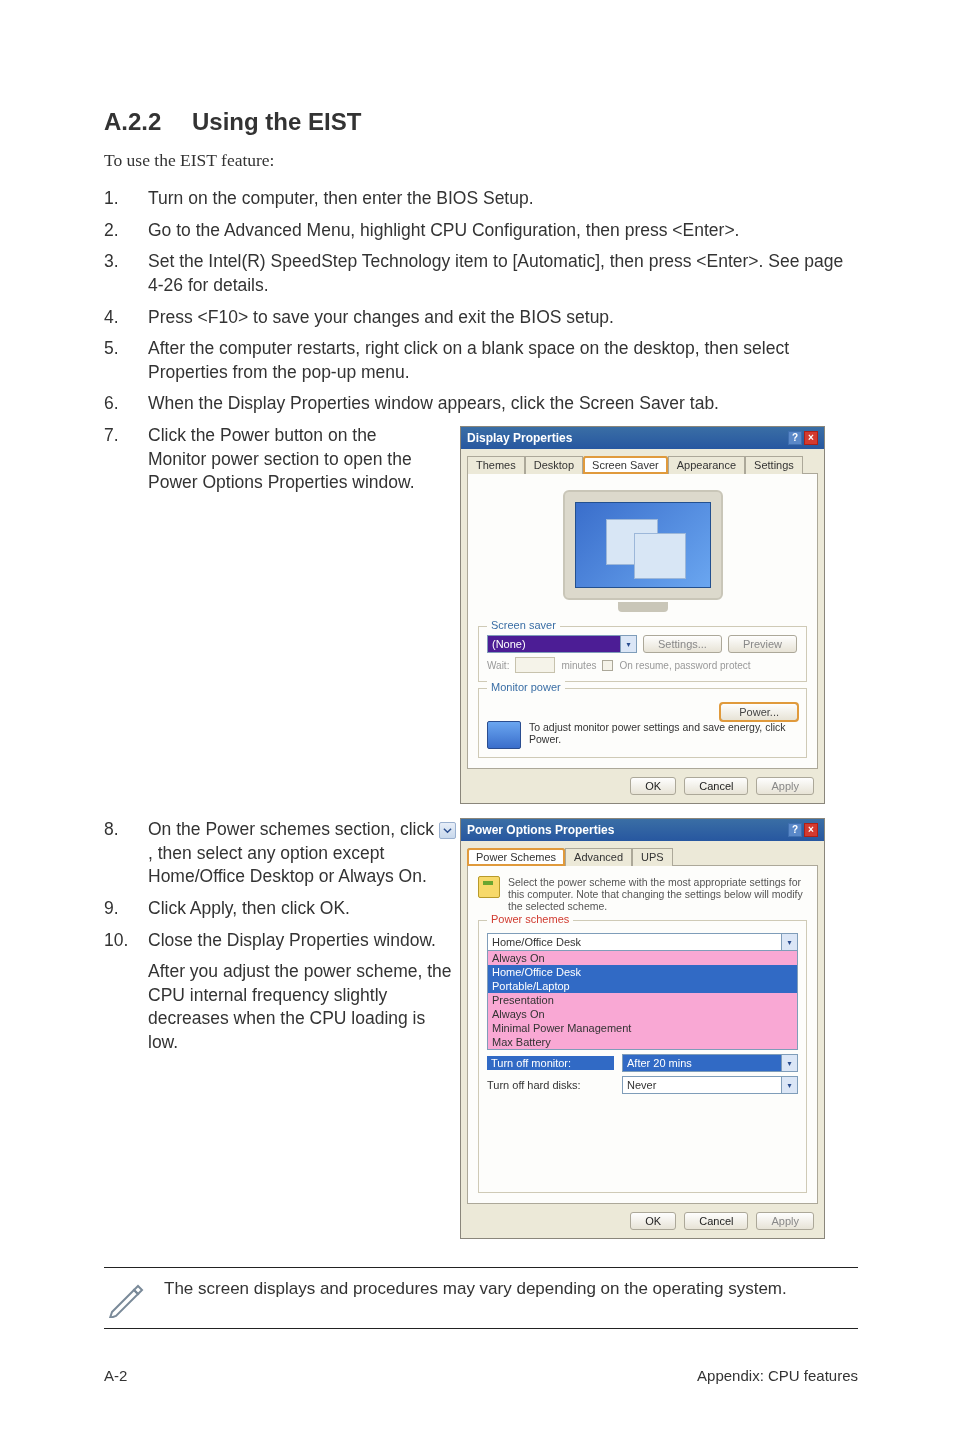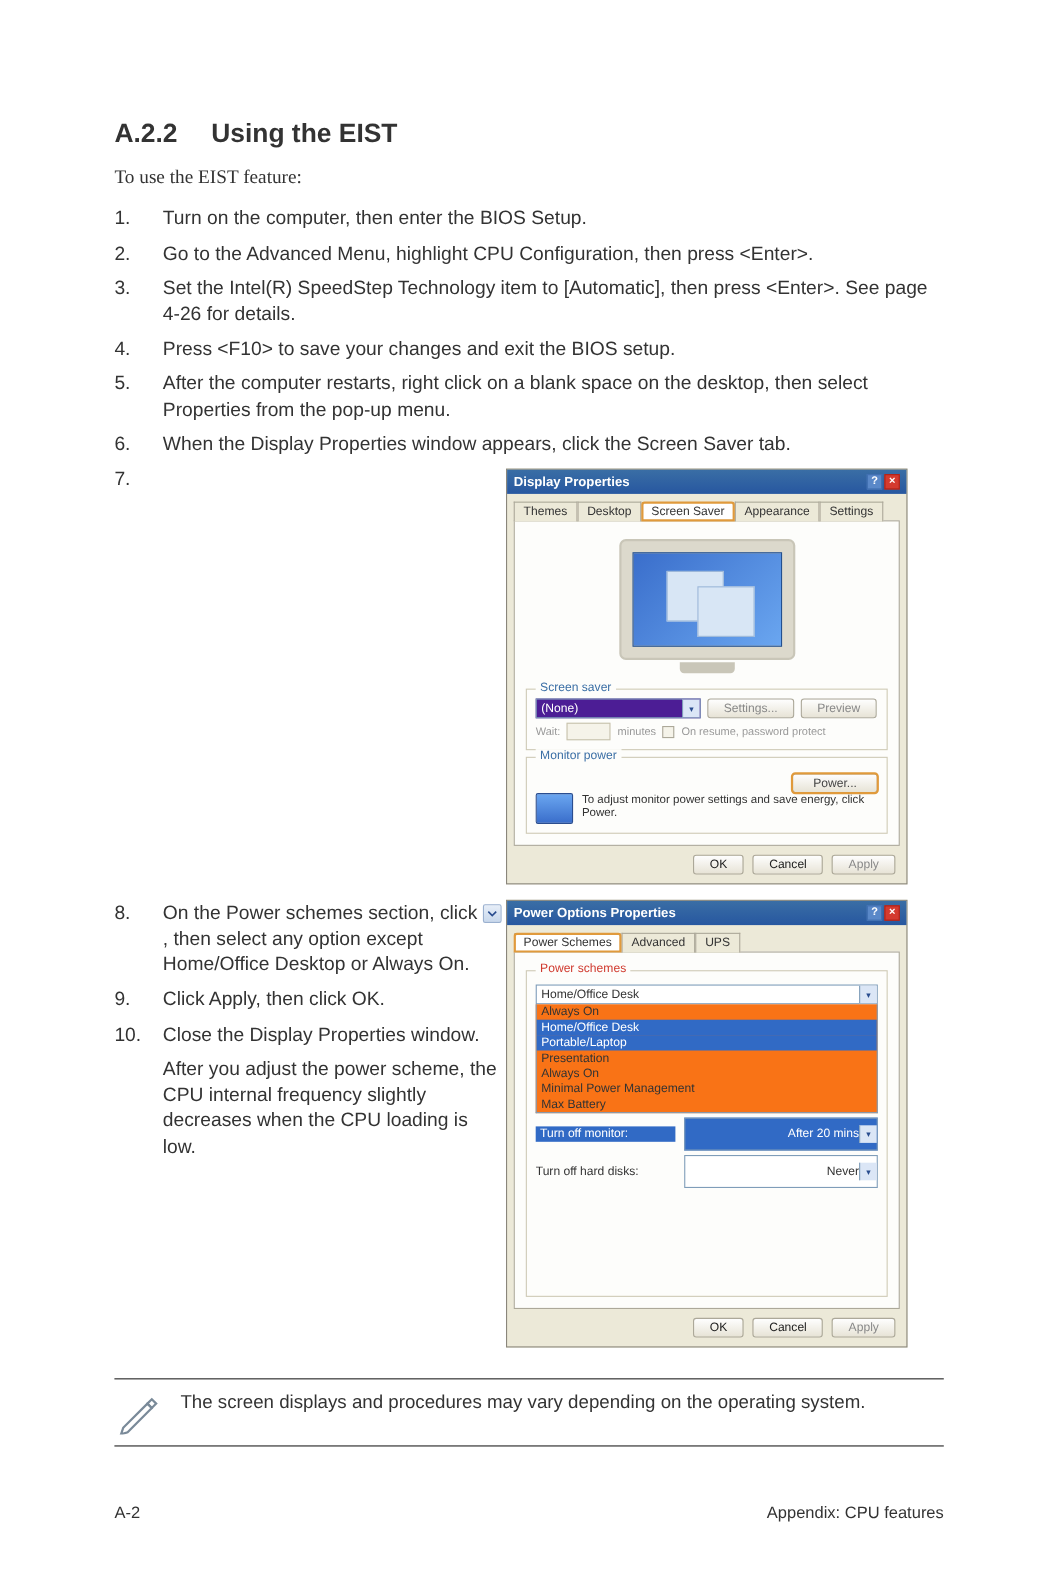--- a/index.html
+++ b/index.html
@@ -143,30 +143,30 @@
   
   .desc { display:flex; gap:8px; align-items:flex-start; font-size:10.5px; color:#555; margin-bottom:8px;}
   .desc .bat { width:22px; height:22px; background:#f7d96a; border:1px solid #b89a2a; border-radius:2px; flex:none; position:relative;}
   .desc .bat::after{content:"";position:absolute;top:4px;left:4px;width:10px;height:4px;background:#6aa630;}
   .schemesel {
     border:1px solid #7f9db9; background:#fff; height:18px;
     display:flex; align-items:center; justify-content:space-between;
     padding-left:4px; font-size:11px; margin-top:4px;
   }
   .droplist {
-    border:1px solid #7f9db9; border-top:none; background:#f97316;
+    border:1px solid #7f9db9; border-top:none; background:#f9a8d4;
     font-size:11px;
   }
   .droplist div { padding:1px 4px; }
   .droplist .sel { background:#316ac5; color:#fff; }
   .settingsrow { display:flex; align-items:center; gap:8px; font-size:11px; margin-top:4px;}
   .settingsrow .lbl { width:127px; }
   .settingsrow .val {
-    flex:1; border:1px solid #7f9db9; height:30px; background:#fff;
-    display:flex; align-items:center; justify-content:flex-end; padding-left:4px;
+    flex:1; border:1px solid #7f9db9; height:18px; background:#fff;
+    display:flex; align-items:center; justify-content:space-between; padding-left:4px;
   }
   .settingsrow .val.hl { background:#316ac5; color:#fff; }
   .note {
     display:flex; gap:16px; align-items:flex-start;
     border-top:1px solid #222; border-bottom:1px solid #222;
     padding:10px 0; margin-top:28px;
     font-size:17px; line-height:1.35;
   }
   .note .pen {
     width:44px; flex:none; height:40px;
@@ -221,20 +221,21 @@
       </div>
     <div class="li">
         <div class="n">6.</div>
         <div class="t">When the Display Properties window appears, click the Screen Saver tab.</div>
       </div>
 
     <div class="row7">
       <div class="textcol">
         <div class="li">
             <div class="n">7.</div>
+            <div class="t">Click the Power button on the Monitor power section to open the Power Options Properties window.</div>
           </div>
       </div>
       <div class="imgcol">
 
         <div class="dlg">
           <div class="titlebar">
             <span>Display Properties</span>
             <span class="icons">
               <span class="ticon help">?</span>
               <span class="ticon">×</span>
@@ -330,20 +331,24 @@
               <span class="ticon help">?</span>
               <span class="ticon">×</span>
             </span>
           </div>
           <div class="tabs">
             <span class="active">Power Schemes</span>
             <span>Advanced</span>
             <span>UPS</span>
           </div>
           <div class="tabpane" style="min-height:280px;">
+            <div class="desc">
+              <div class="bat"></div>
+              <div>Select the power scheme with the most appropriate settings for this computer. Note that changing the settings below will modify the selected scheme.</div>
+            </div>
             <div class="gbox" style="padding:8px 8px 0 8px;">
               <div class="gtitle" style="color:#d03a2f;">Power schemes</div>
               <div class="schemesel">
                 <span>Home/Office Desk</span>
                 <span style="width:16px;height:16px;background:#dbe6f6;border-left:1px solid #7f9db9;display:flex;align-items:center;justify-content:center;font-size:8px;color:#2a4d8f;">▾</span>
               </div>
               <div class="droplist">
                 <div>Always On</div>
                 <div class="sel">Home/Office Desk</div>
                 <div class="sel">Portable/Laptop</div>

